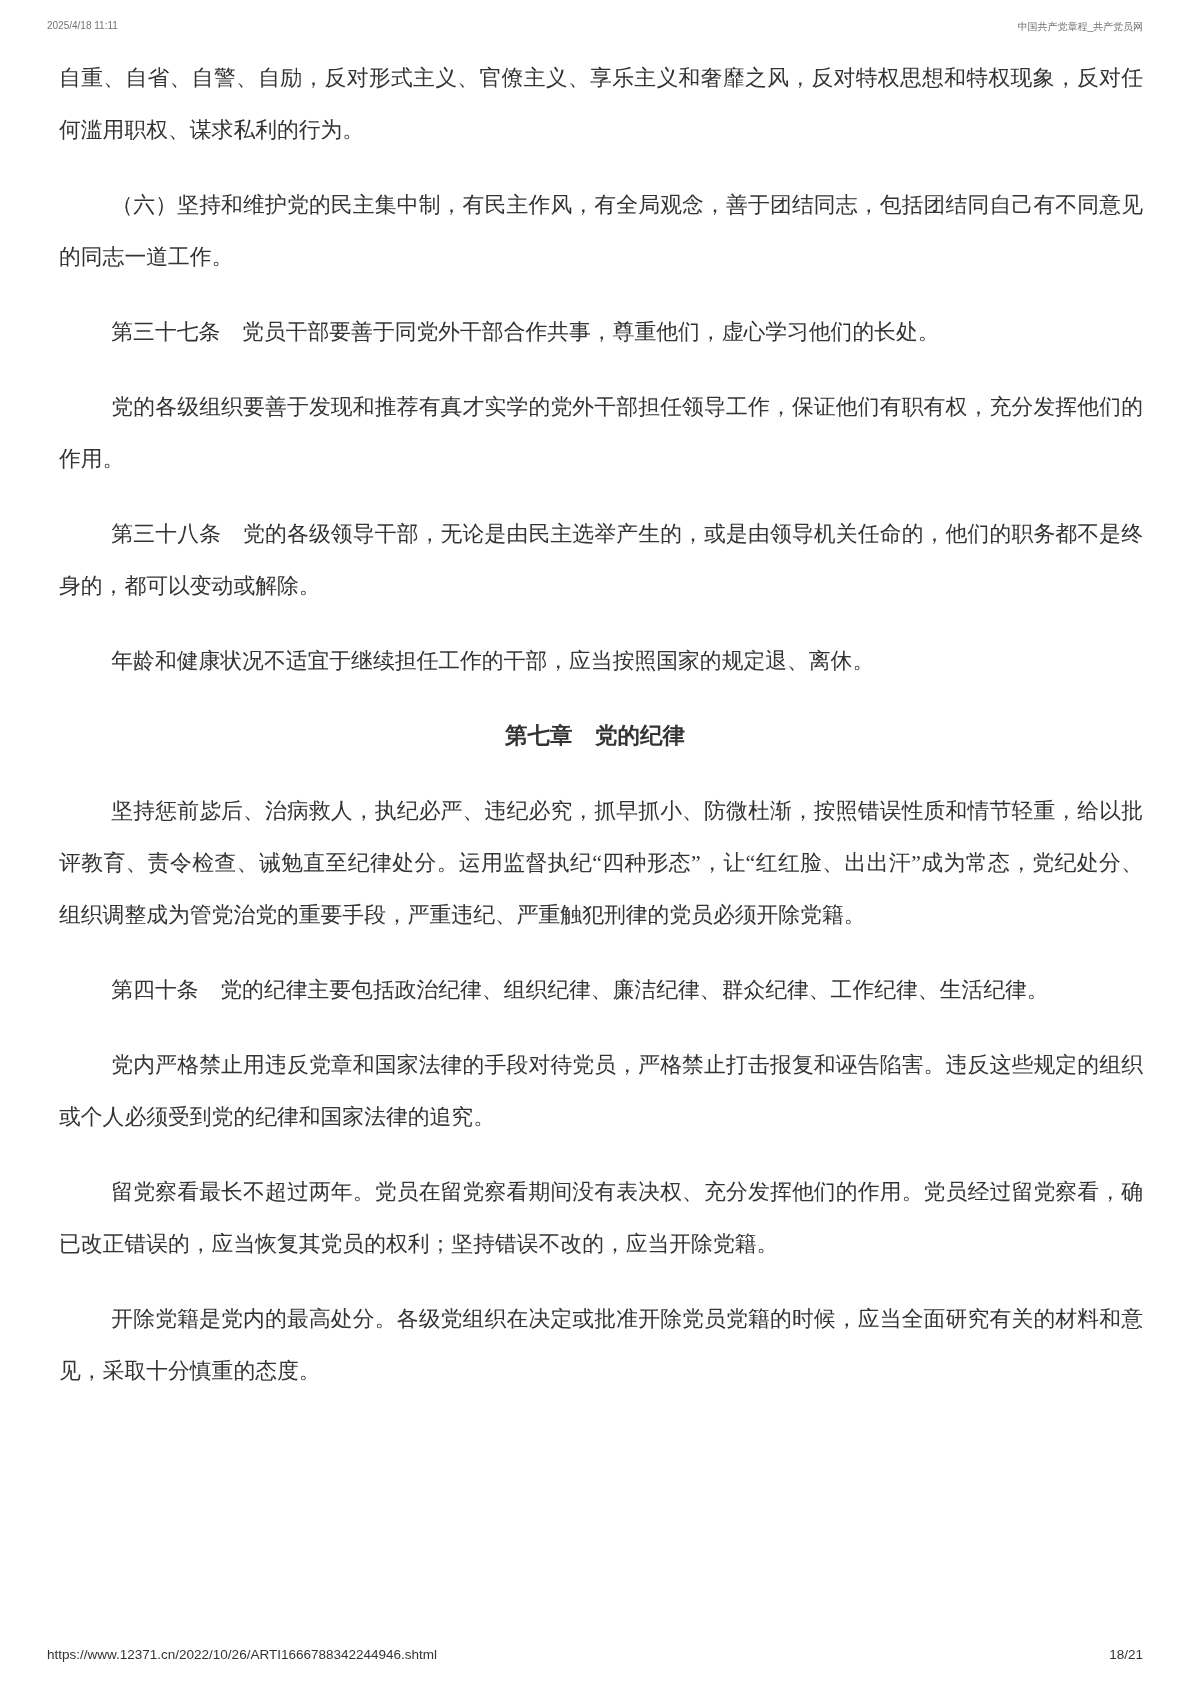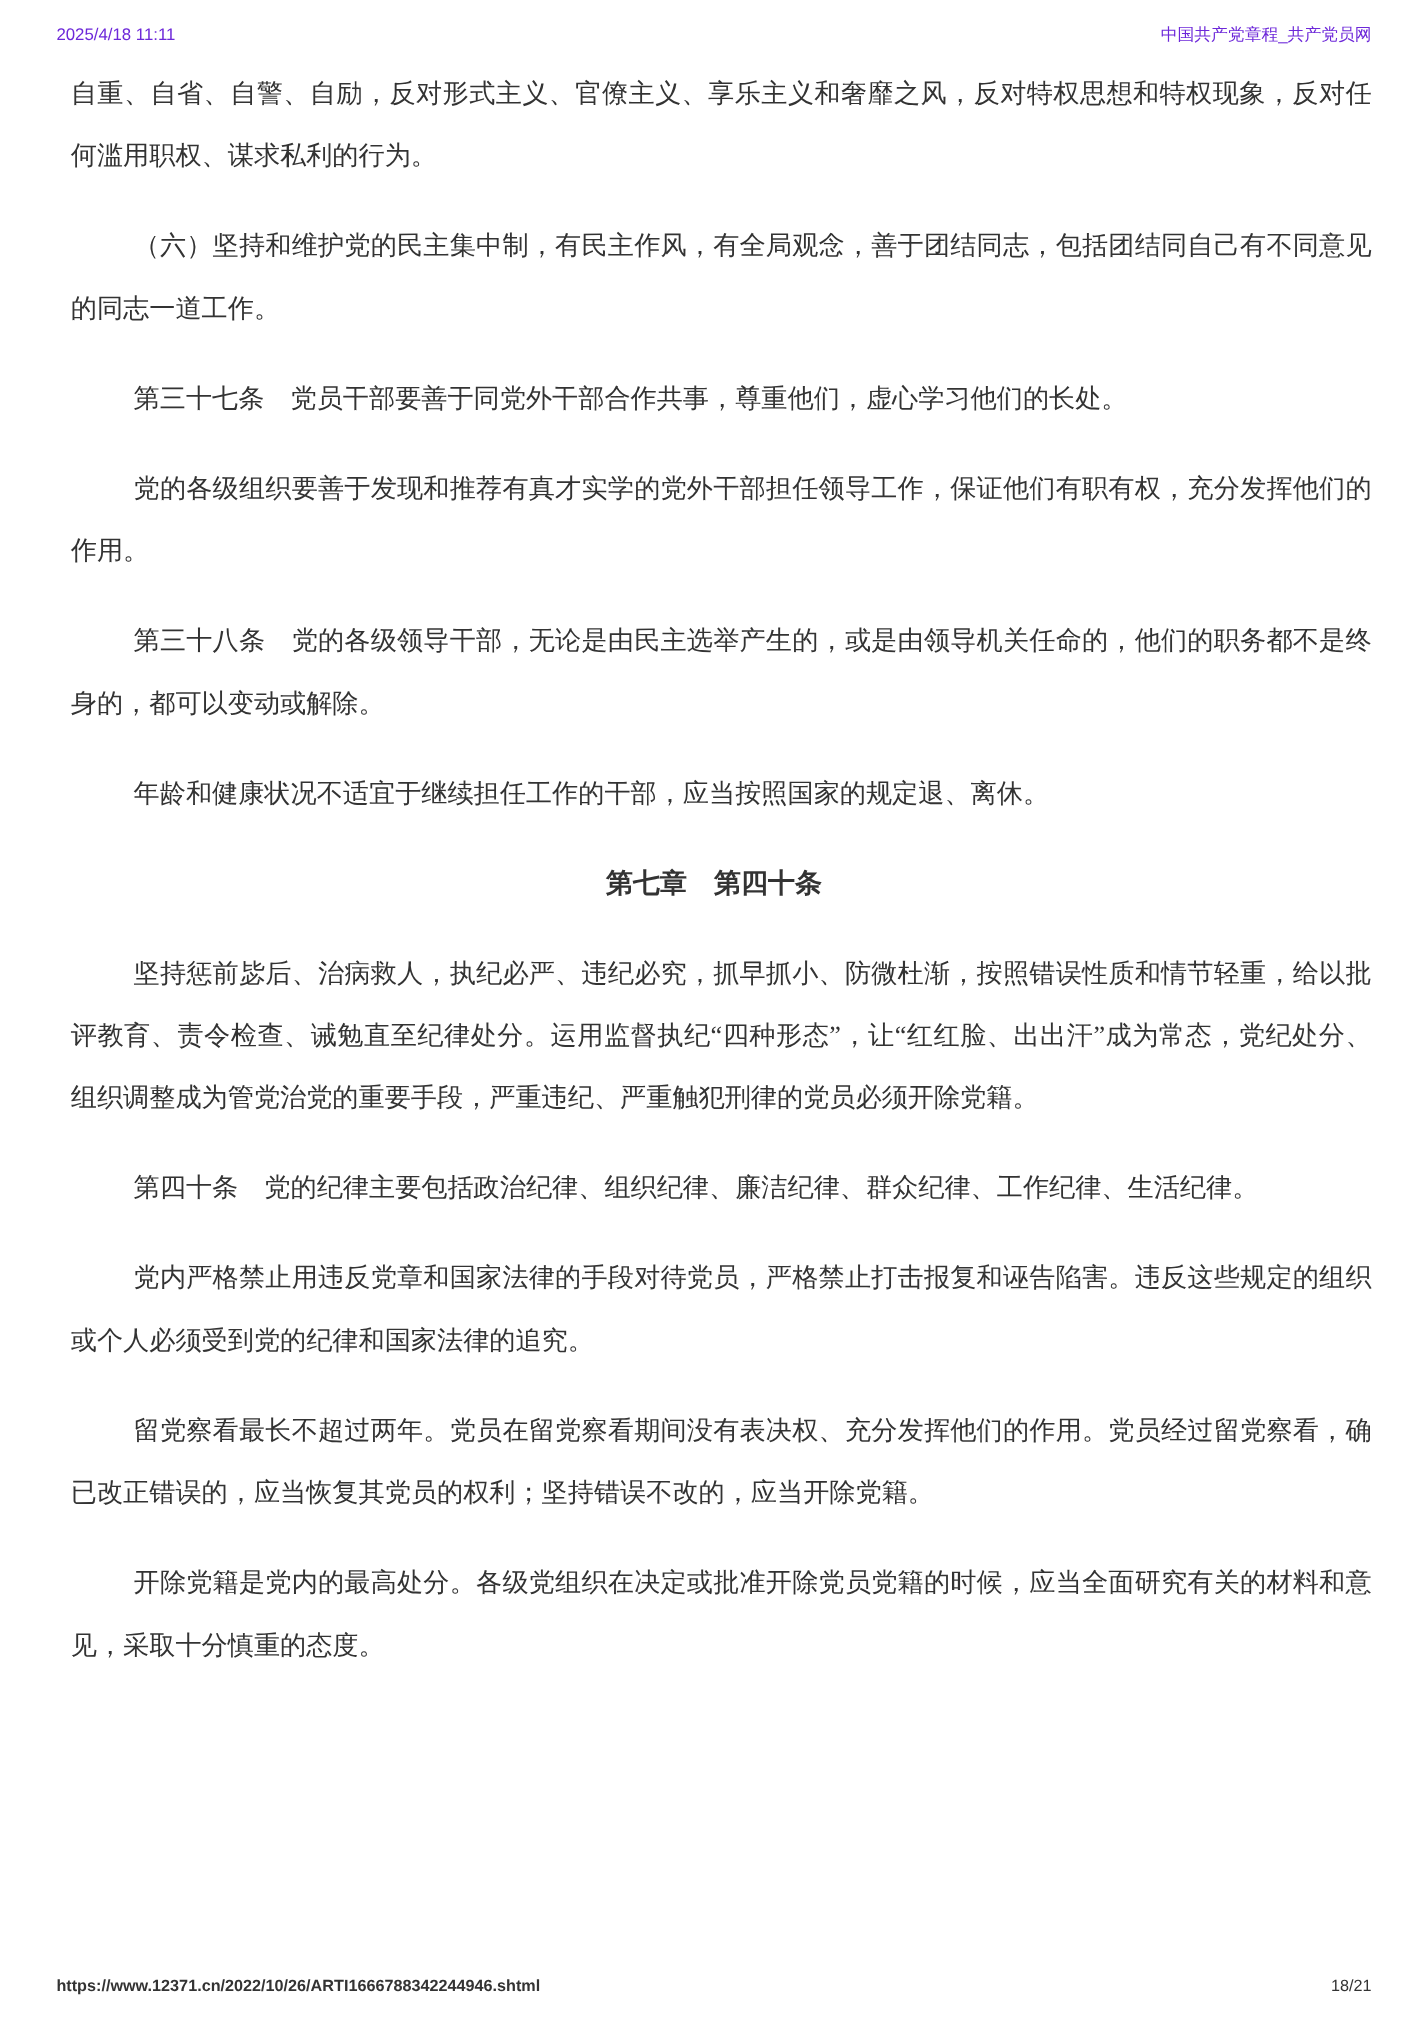--- a/index.html
+++ b/index.html
@@ -10,22 +10,22 @@
       position: relative;
       overflow: hidden;
       font-family: "Liberation Sans", "DejaVu Sans", sans-serif;
     }
     .print-header {
       position: absolute;
       top: 20px;
       left: 47px;
       right: 47px;
       height: 20px;
-      font-size: 14px;
-      color: #6d28d9;
+      font-size: 10px;
+      color: #737373;
     }
     .ph-date { position: absolute; left: 0; top: 0; white-space: nowrap; }
     .ph-title { position: absolute; left: 0; right: 0; top: 0; text-align: right; white-space: nowrap; }
     .content {
       position: absolute;
       top: 52px;
       left: 47px;
       width: 1096px;
       font-size: 21.8px;
       line-height: 52px;
@@ -49,41 +49,41 @@
       position: absolute;
       left: 47px;
       right: 47px;
       bottom: 22px;
       font-size: 13.5px;
       color: #333333;
       display: flex;
       justify-content: space-between;
       align-items: baseline;
     }
-    .pf-url { white-space: nowrap; font-weight: bold; }
+    .pf-url { white-space: nowrap; }
     .pf-page { white-space: nowrap; }
   </style>
 </head>
 <body>
 
 <div class="page">
 
   <div class="print-header">
     <span class="ph-date">2025/4/18 11:11</span>
     <span class="ph-title">中国共产党章程_共产党员网</span>
   </div>
 
   <div class="content" id="article">
       <p class="continuation">自重、自省、自警、自励，反对形式主义、官僚主义、享乐主义和奢靡之风，反对特权思想和特权现象，反对任何滥用职权、谋求私利的行为。</p>
       <p class="indent">（六）坚持和维护党的民主集中制，有民主作风，有全局观念，善于团结同志，包括团结同自己有不同意见的同志一道工作。</p>
       <p class="indent">第三十七条　党员干部要善于同党外干部合作共事，尊重他们，虚心学习他们的长处。</p>
       <p class="indent">党的各级组织要善于发现和推荐有真才实学的党外干部担任领导工作，保证他们有职有权，充分发挥他们的作用。</p>
       <p class="indent">第三十八条　党的各级领导干部，无论是由民主选举产生的，或是由领导机关任命的，他们的职务都不是终身的，都可以变动或解除。</p>
       <p class="indent">年龄和健康状况不适宜于继续担任工作的干部，应当按照国家的规定退、离休。</p>
-      <h2 class="heading">第七章　第四十条</h2>
+      <h2 class="heading">第七章　党的纪律</h2>
       <p class="indent">坚持惩前毖后、治病救人，执纪必严、违纪必究，抓早抓小、防微杜渐，按照错误性质和情节轻重，给以批评教育、责令检查、诫勉直至纪律处分。运用监督执纪“四种形态”，让“红红脸、出出汗”成为常态，党纪处分、组织调整成为管党治党的重要手段，严重违纪、严重触犯刑律的党员必须开除党籍。</p>
       <p class="indent">第四十条　党的纪律主要包括政治纪律、组织纪律、廉洁纪律、群众纪律、工作纪律、生活纪律。</p>
       <p class="indent">党内严格禁止用违反党章和国家法律的手段对待党员，严格禁止打击报复和诬告陷害。违反这些规定的组织或个人必须受到党的纪律和国家法律的追究。</p>
       <p class="indent">留党察看最长不超过两年。党员在留党察看期间没有表决权、充分发挥他们的作用。党员经过留党察看，确已改正错误的，应当恢复其党员的权利；坚持错误不改的，应当开除党籍。</p>
       <p class="indent">开除党籍是党内的最高处分。各级党组织在决定或批准开除党员党籍的时候，应当全面研究有关的材料和意见，采取十分慎重的态度。</p>
     </div>
 
   <div class="print-footer">
     <span class="pf-url">https://www.12371.cn/2022/10/26/ARTI1666788342244946.shtml</span>
     <span class="pf-page">18/21</span>

